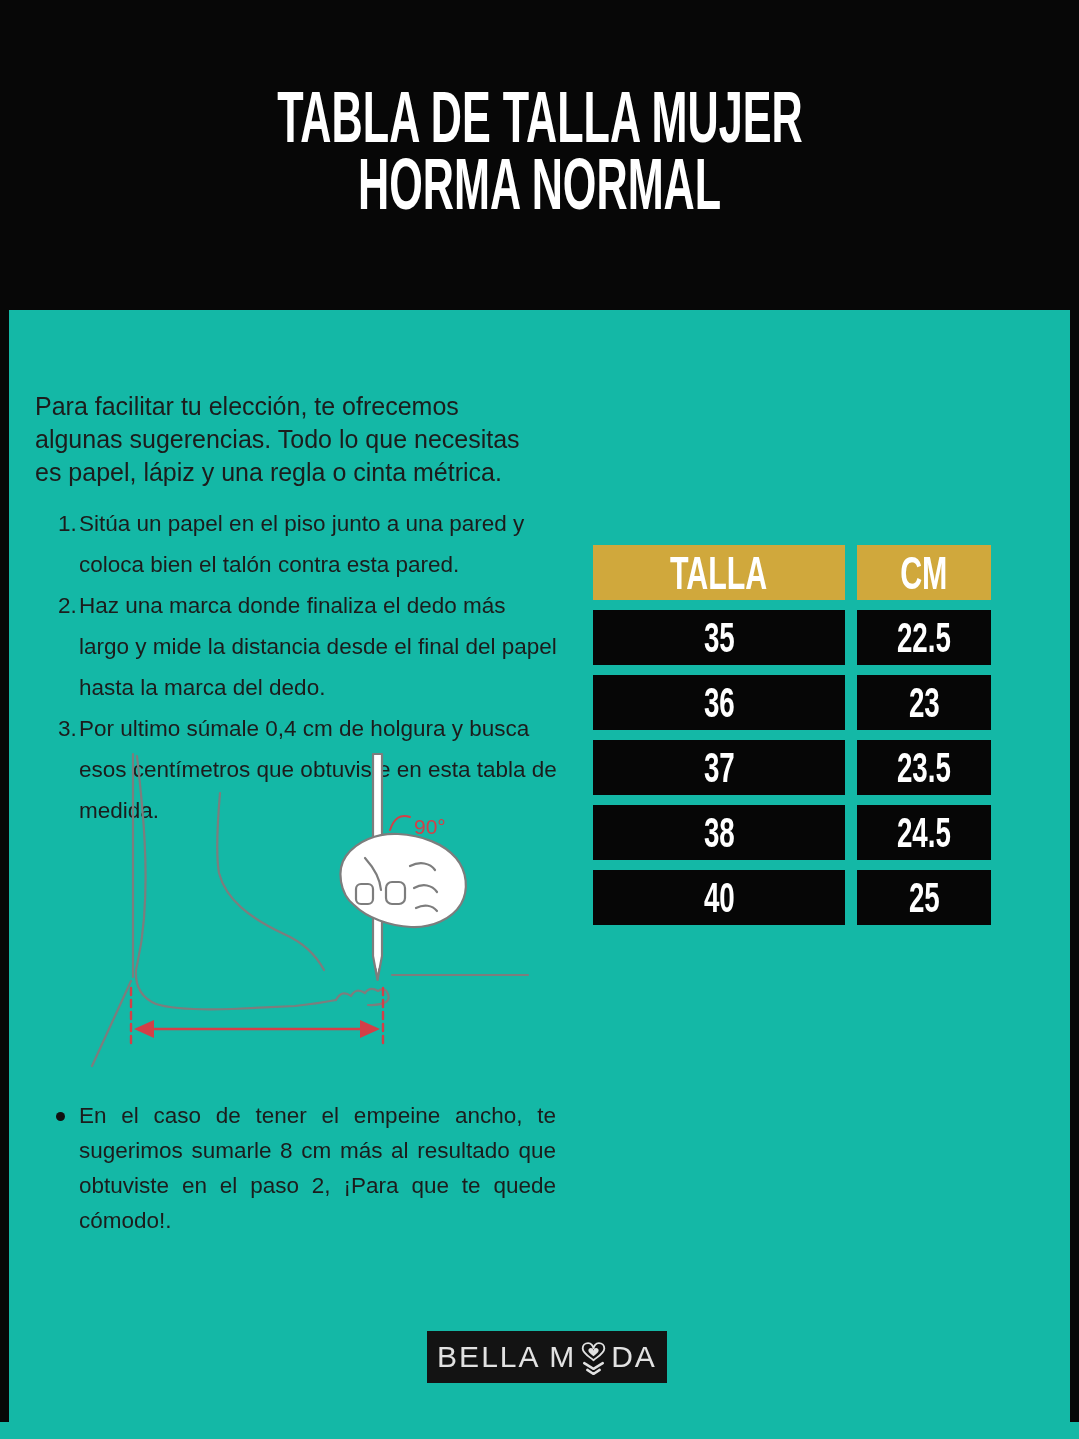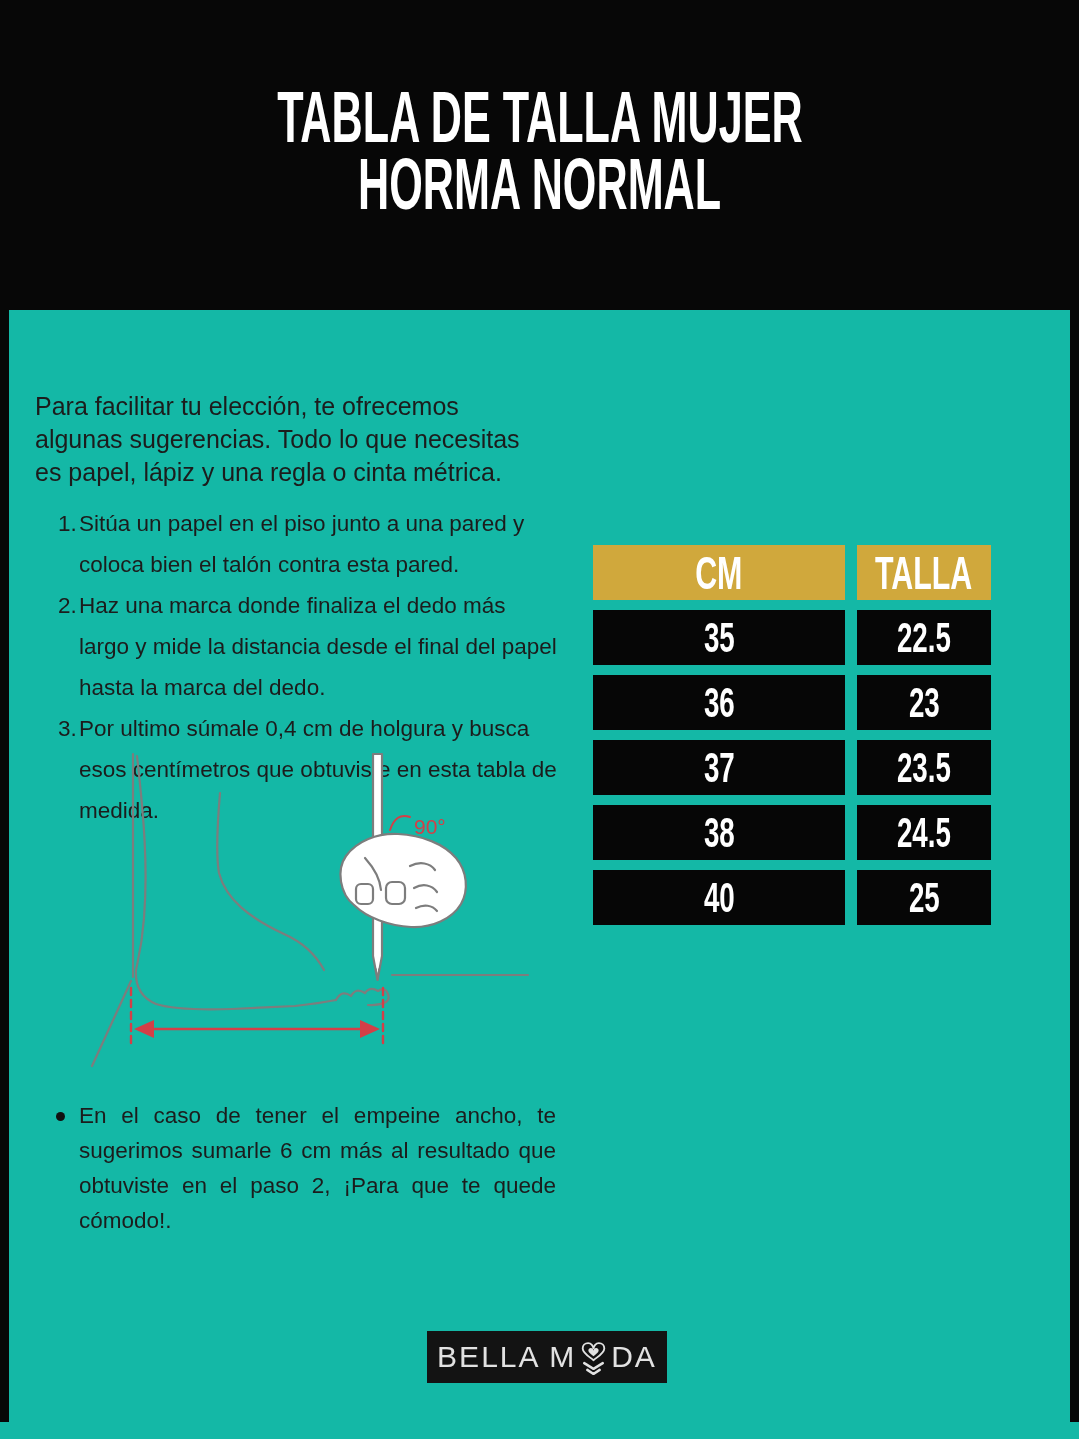--- a/index.html
+++ b/index.html
@@ -70,24 +70,24 @@
   <p class="intro">Para facilitar tu elección, te ofrecemos algunas sugerencias. Todo lo que necesitas es papel, lápiz y una regla o cinta métrica.</p>
 
   <ol class="steps">
     <li>Sitúa un papel en el piso junto a una pared y coloca bien el talón contra esta pared.</li>
     <li>Haz una marca donde finaliza el dedo más largo y mide la distancia desde el final del papel hasta la marca del dedo.</li>
     <li>Por ultimo súmale 0,4 cm de holgura y busca esos centímetros que obtuviste en esta tabla de medida.</li>
   </ol>
 
   <div class="size-table">
     <div class="cell th">
-        <span class="cxc">CM</span>
+        <span class="cxc">TALLA</span>
       </div>
     <div class="cell th">
-        <span class="cxc">TALLA</span>
+        <span class="cxc">CM</span>
       </div>
 
     <div class="cell td">
         <span class="cxc">35</span>
       </div>
     <div class="cell td">
         <span class="cxc">22.5</span>
       </div>
 
     <div class="cell td">
@@ -154,21 +154,21 @@
     </g>
     <g fill="#D43F47" stroke="none">
       <polygon points="64,281 84,272 84,290"></polygon>
       <polygon points="310,281 290,272 290,290"></polygon>
       <text x="344" y="86" font-size="21" font-family="Liberation Sans, sans-serif">90°</text>
     </g>
   </svg>
 
   <div class="note">
     <span class="dot"></span>
-    <p>En el caso de tener el empeine ancho, te sugerimos sumarle 6 cm más al resultado que obtuviste en el paso 2, ¡Para que te quede cómodo!.</p>
+    <p>En el caso de tener el empeine ancho, te sugerimos sumarle 8 cm más al resultado que obtuviste en el paso 2, ¡Para que te quede cómodo!.</p>
   </div>
 
   <div class="logo">
     <span>BELLA M</span>
     <svg width="27" height="35" viewBox="0 0 26 34">
       <path d="M13 9 C13 5.5 10.5 3 7.8 3 C4.6 3 2.5 5.3 2.5 8.2 C2.5 12.5 8 15.6 13 19.6 C18 15.6 23.5 12.5 23.5 8.2 C23.5 5.3 21.4 3 18.2 3 C15.5 3 13 5.5 13 9 Z" fill="none" stroke="#e2e2e2" stroke-width="1.8"></path>
       <path d="M13 10.5 C13 9 11.8 7.8 10.5 7.8 C9 7.8 8 9 8 10.3 C8 12.3 10.6 13.9 13 15.8 C15.4 13.9 18 12.3 18 10.3 C18 9 17 7.8 15.5 7.8 C14.2 7.8 13 9 13 10.5 Z" fill="#e2e2e2"></path>
       <path d="M4 22.5 L13 28 L22 22.5" fill="none" stroke="#e2e2e2" stroke-width="2.4" stroke-linecap="round" stroke-linejoin="round"></path>
       <path d="M7 29 L13 33 L19 29" fill="none" stroke="#e2e2e2" stroke-width="2.4" stroke-linecap="round" stroke-linejoin="round"></path>
     </svg>

